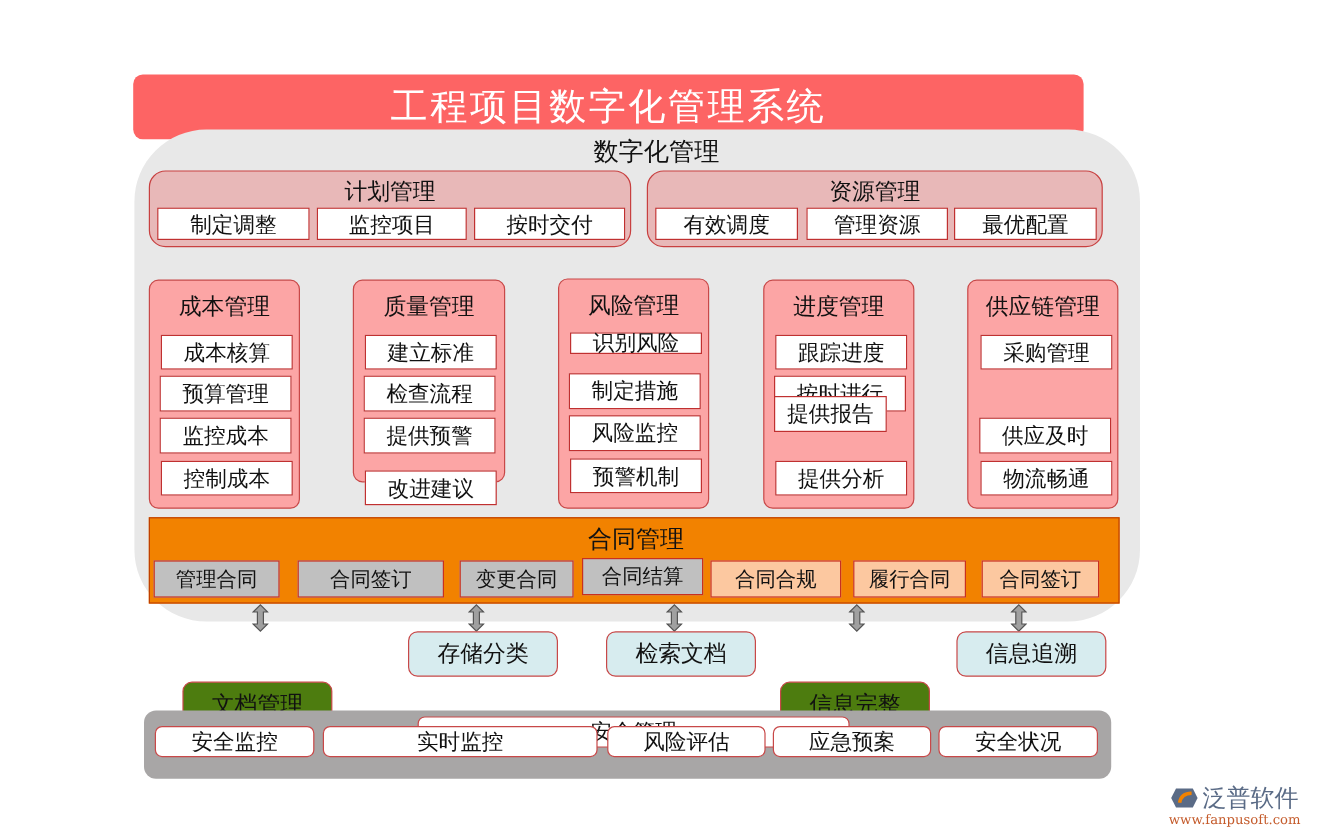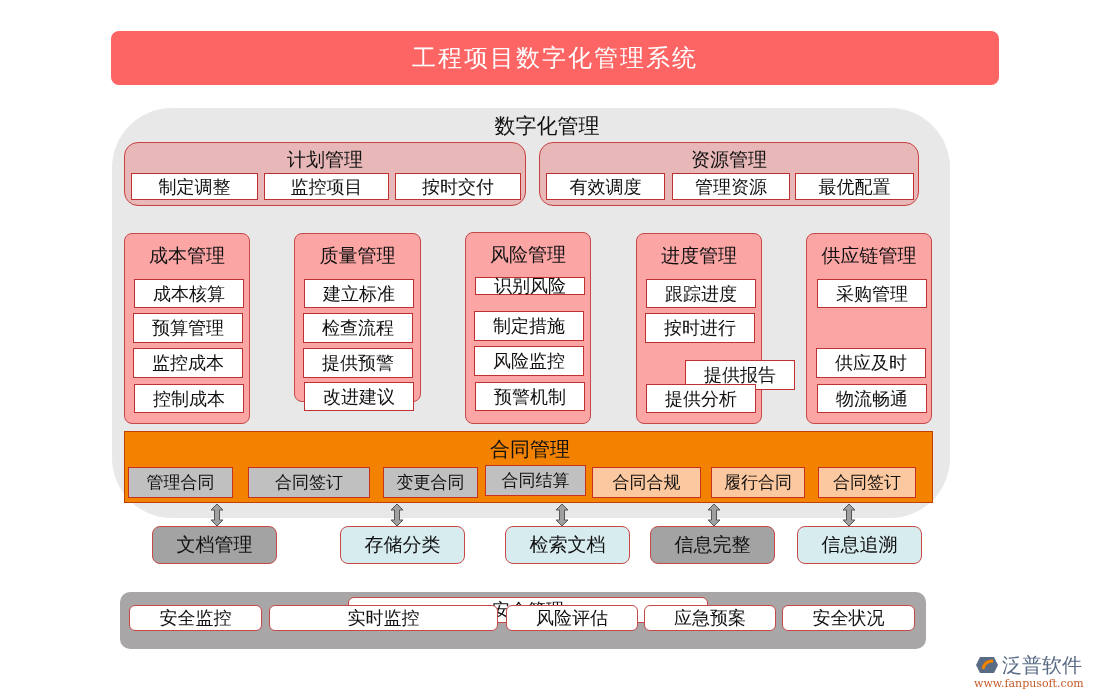--- a/index.html
+++ b/index.html
@@ -2,24 +2,24 @@
 <html><head>
 <meta charset="utf-8">
 <style>
   * { box-sizing: border-box; margin: 0; padding: 0; }
   body {
     width: 1100px; height: 700px; background: #ffffff; position: relative; overflow: hidden;
     font-family: "DejaVu Serif", "Liberation Serif", serif; color: #111;
   }
   .abs { position: absolute; }
   .title-bar {
-    left: 111px; top: 31px; width: 888px; height: 54px;
+    left: 111px; top: 62px; width: 792px; height: 54px;
     background: #fd6464; border-radius: 8px;
     display: flex; align-items: center; justify-content: center;
-    color: #fff; font-size: 24px; letter-spacing: 2px;
+    color: #fff; font-size: 31px; letter-spacing: 2px;
   }
   .digital-panel {
     left: 112px; top: 108px; width: 838px; height: 410px;
     background: #e8e8e8; border-radius: 60px 60px 60px 60px;
   }
   .digital-title {
     left: 440px; top: 112px; width: 214px; text-align: center; font-size: 21px;
   }
   .pink-group {
     background: #e8b8b8; border: 1.5px solid #c84040; border-radius: 14px;
@@ -42,21 +42,21 @@
     position: absolute; top: 467px; height: 31px;
     border: 1.5px solid #c83020; display: flex; align-items: center; justify-content: center; font-size: 17px;
   }
   .cbox.gray { background: #c0c0c0; }
   .cbox.peach { background: #fcc8a0; }
   .arrow { position: absolute; top: 503px; width: 14px; height: 24px; }
   .doc-box {
     position: absolute; top: 526px; height: 38px; border: 1.5px solid #c84848; border-radius: 8px;
     display: flex; align-items: center; justify-content: center; font-size: 19px;
   }
-  .doc-box.white { background: #a3a3a3; }
+  .doc-box.white { background: #4d7c0f; margin-top: 42px; }
   .doc-box.teal { background: #d7ecef; }
   .safety-title {
     left: 348px; top: 573px; width: 360px; height: 26px; background: #fff;
     border: 1.5px solid #c84848; border-radius: 6px; display: flex; align-items: center; justify-content: center; font-size: 18px; margin-top: 24px;
   }
   .safety-panel {
     left: 120px; top: 592px; width: 806px; height: 57px; background: #a8a6a6; border-radius: 10px;
   }
   .sbox {
     position: absolute; top: 605px; height: 26px; background: #fff; border: 1.5px solid #c84848; border-radius: 6px;
@@ -95,36 +95,36 @@
   <div class="wbox" style="left:8px;top:79px;width:110px;height:30px;">预算管理</div>
   <div class="wbox" style="left:8px;top:114px;width:110px;height:30px;">监控成本</div>
   <div class="wbox" style="left:9px;top:150px;width:110px;height:29px;">控制成本</div>
 </div>
 
 <div class="abs col-group" style="left:294px;top:233px;width:127px;height:169px;">
   <div class="gtitle">质量管理</div>
   <div class="wbox" style="left:9px;top:45px;width:110px;height:29px;">建立标准</div>
   <div class="wbox" style="left:8px;top:79px;width:110px;height:30px;">检查流程</div>
   <div class="wbox" style="left:8px;top:114px;width:110px;height:30px;">提供预警</div>
-  <div class="wbox" style="left:9px;top:148px;width:110px;height:29px;">改进建议</div>
+  <div class="wbox" style="left:9px;top:158px;width:110px;height:29px;">改进建议</div>
 </div>
 
 <div class="abs col-group" style="left:465px;top:232px;width:126px;height:192px;">
   <div class="gtitle">风险管理</div>
   <div class="wbox" style="left:9px;top:44px;width:110px;height:18px;">识别风险</div>
   <div class="wbox" style="left:8px;top:78px;width:110px;height:30px;">制定措施</div>
   <div class="wbox" style="left:8px;top:113px;width:110px;height:30px;">风险监控</div>
   <div class="wbox" style="left:9px;top:149px;width:110px;height:29px;">预警机制</div>
 </div>
 
 <div class="abs col-group" style="left:636px;top:233px;width:126px;height:191px;">
   <div class="gtitle">进度管理</div>
   <div class="wbox" style="left:9px;top:45px;width:110px;height:29px;">跟踪进度</div>
   <div class="wbox" style="left:8px;top:79px;width:110px;height:30px;">按时进行</div>
-  <div class="wbox" style="left:8px;top:126px;width:110px;height:30px;margin-left:40px;">提供报告</div>
+  <div class="wbox" style="left:8px;top:96px;width:94px;height:30px;">提供报告</div>
   <div class="wbox" style="left:9px;top:150px;width:110px;height:29px;">提供分析</div>
 </div>
 
 <div class="abs col-group" style="left:806px;top:233px;width:126px;height:191px;">
   <div class="gtitle">供应链管理</div>
   <div class="wbox" style="left:10px;top:45px;width:110px;height:29px;">采购管理</div>
   <div class="wbox" style="left:9px;top:114px;width:110px;height:30px;">供应及时</div>
   <div class="wbox" style="left:10px;top:150px;width:110px;height:29px;">物流畅通</div>
 </div>
 

